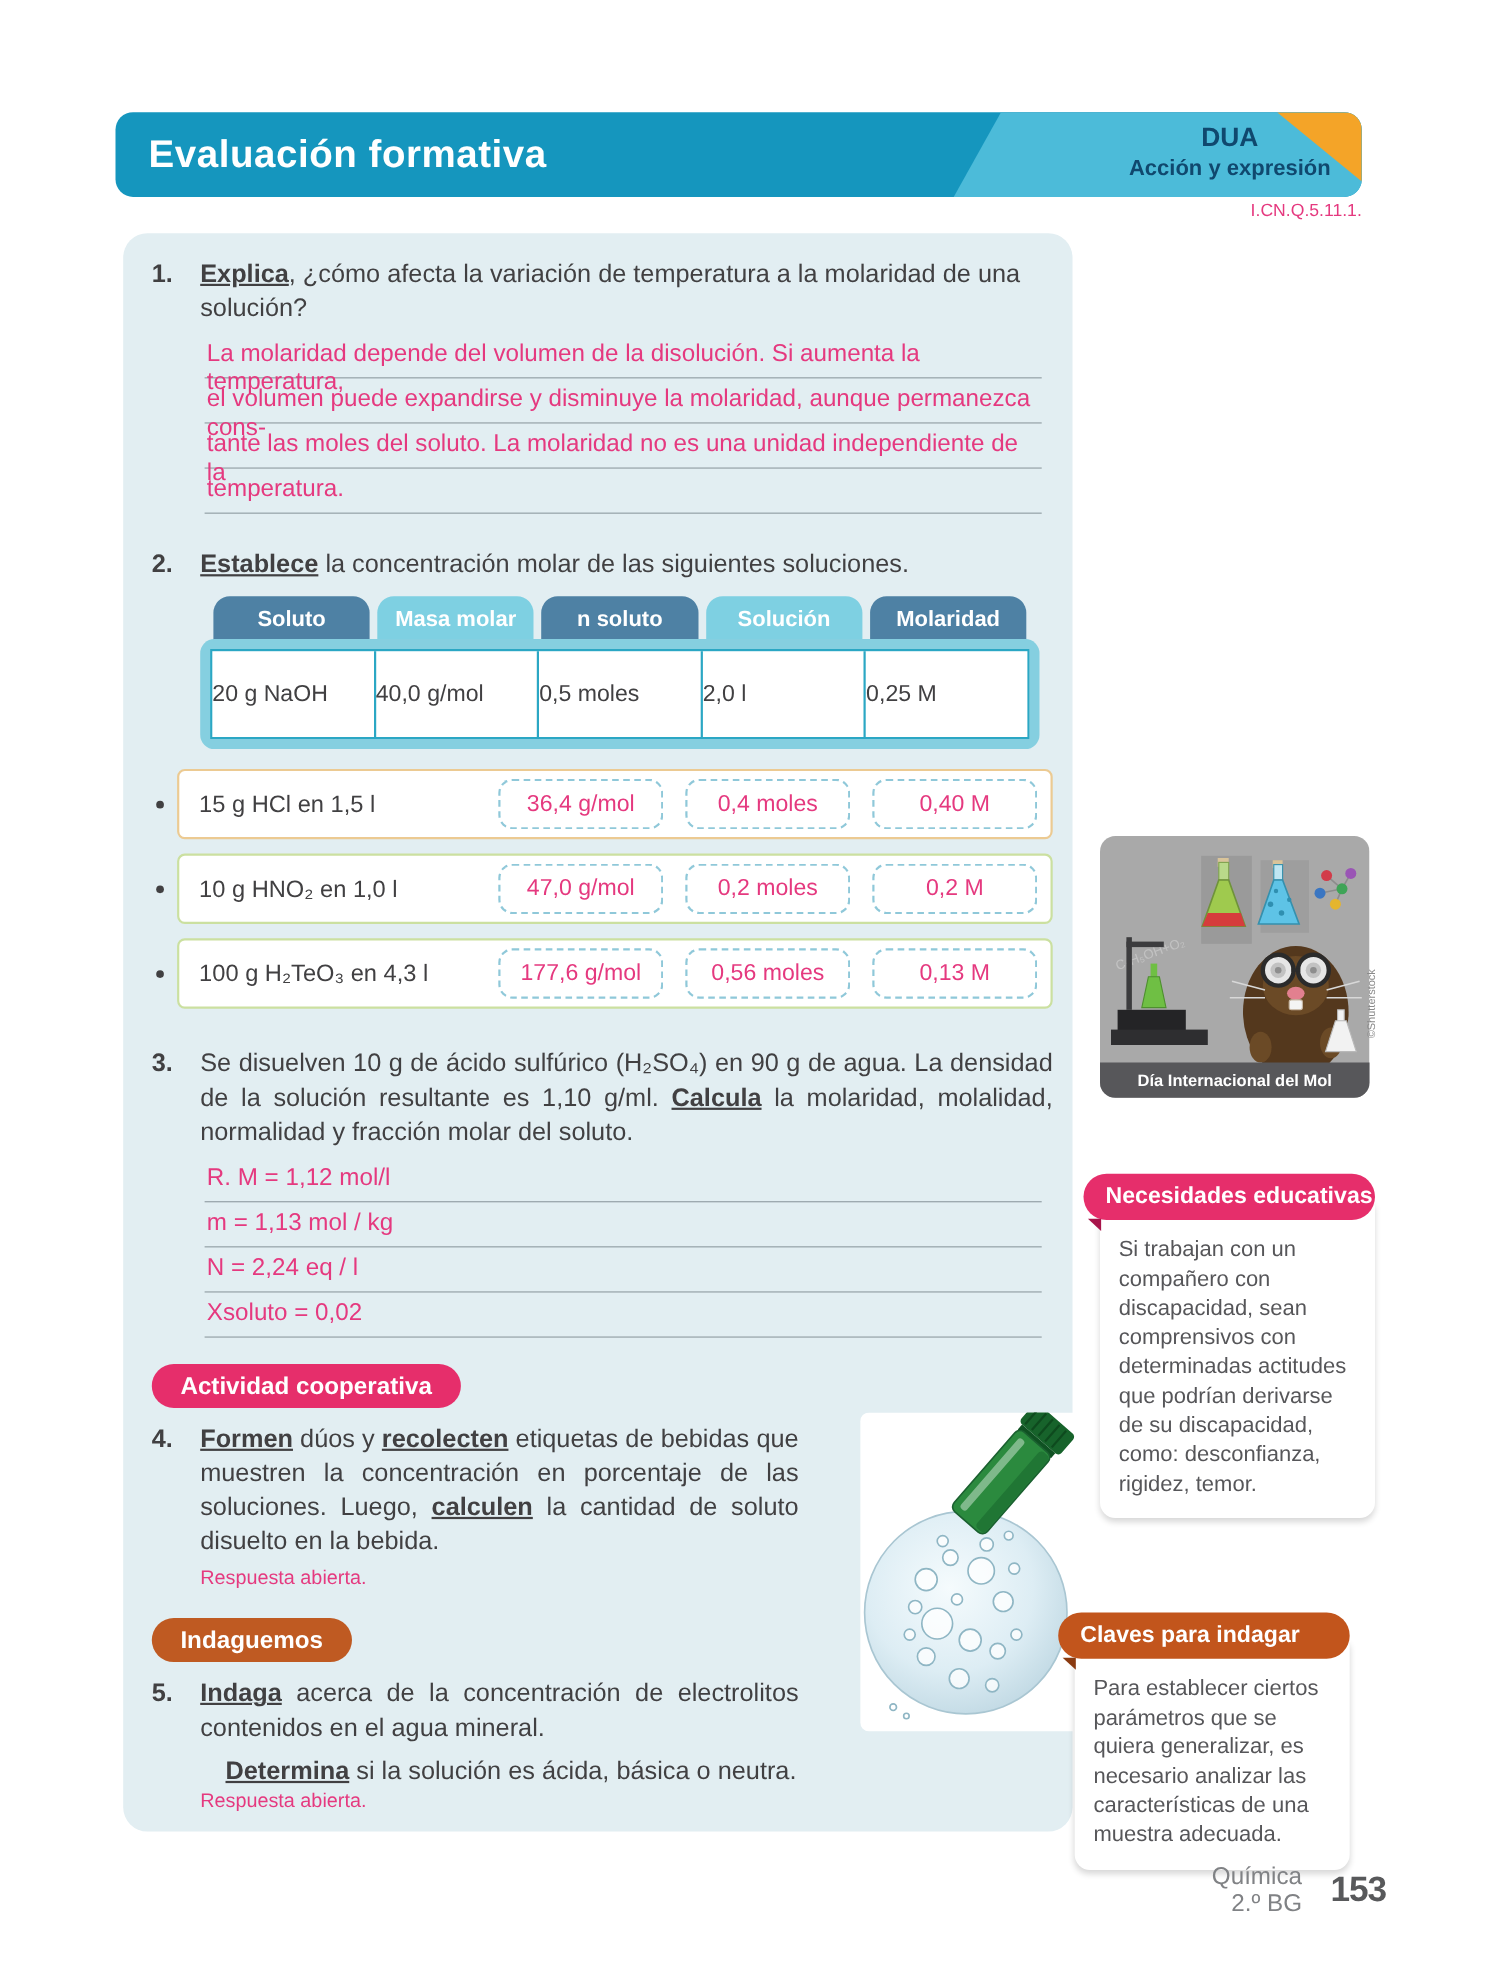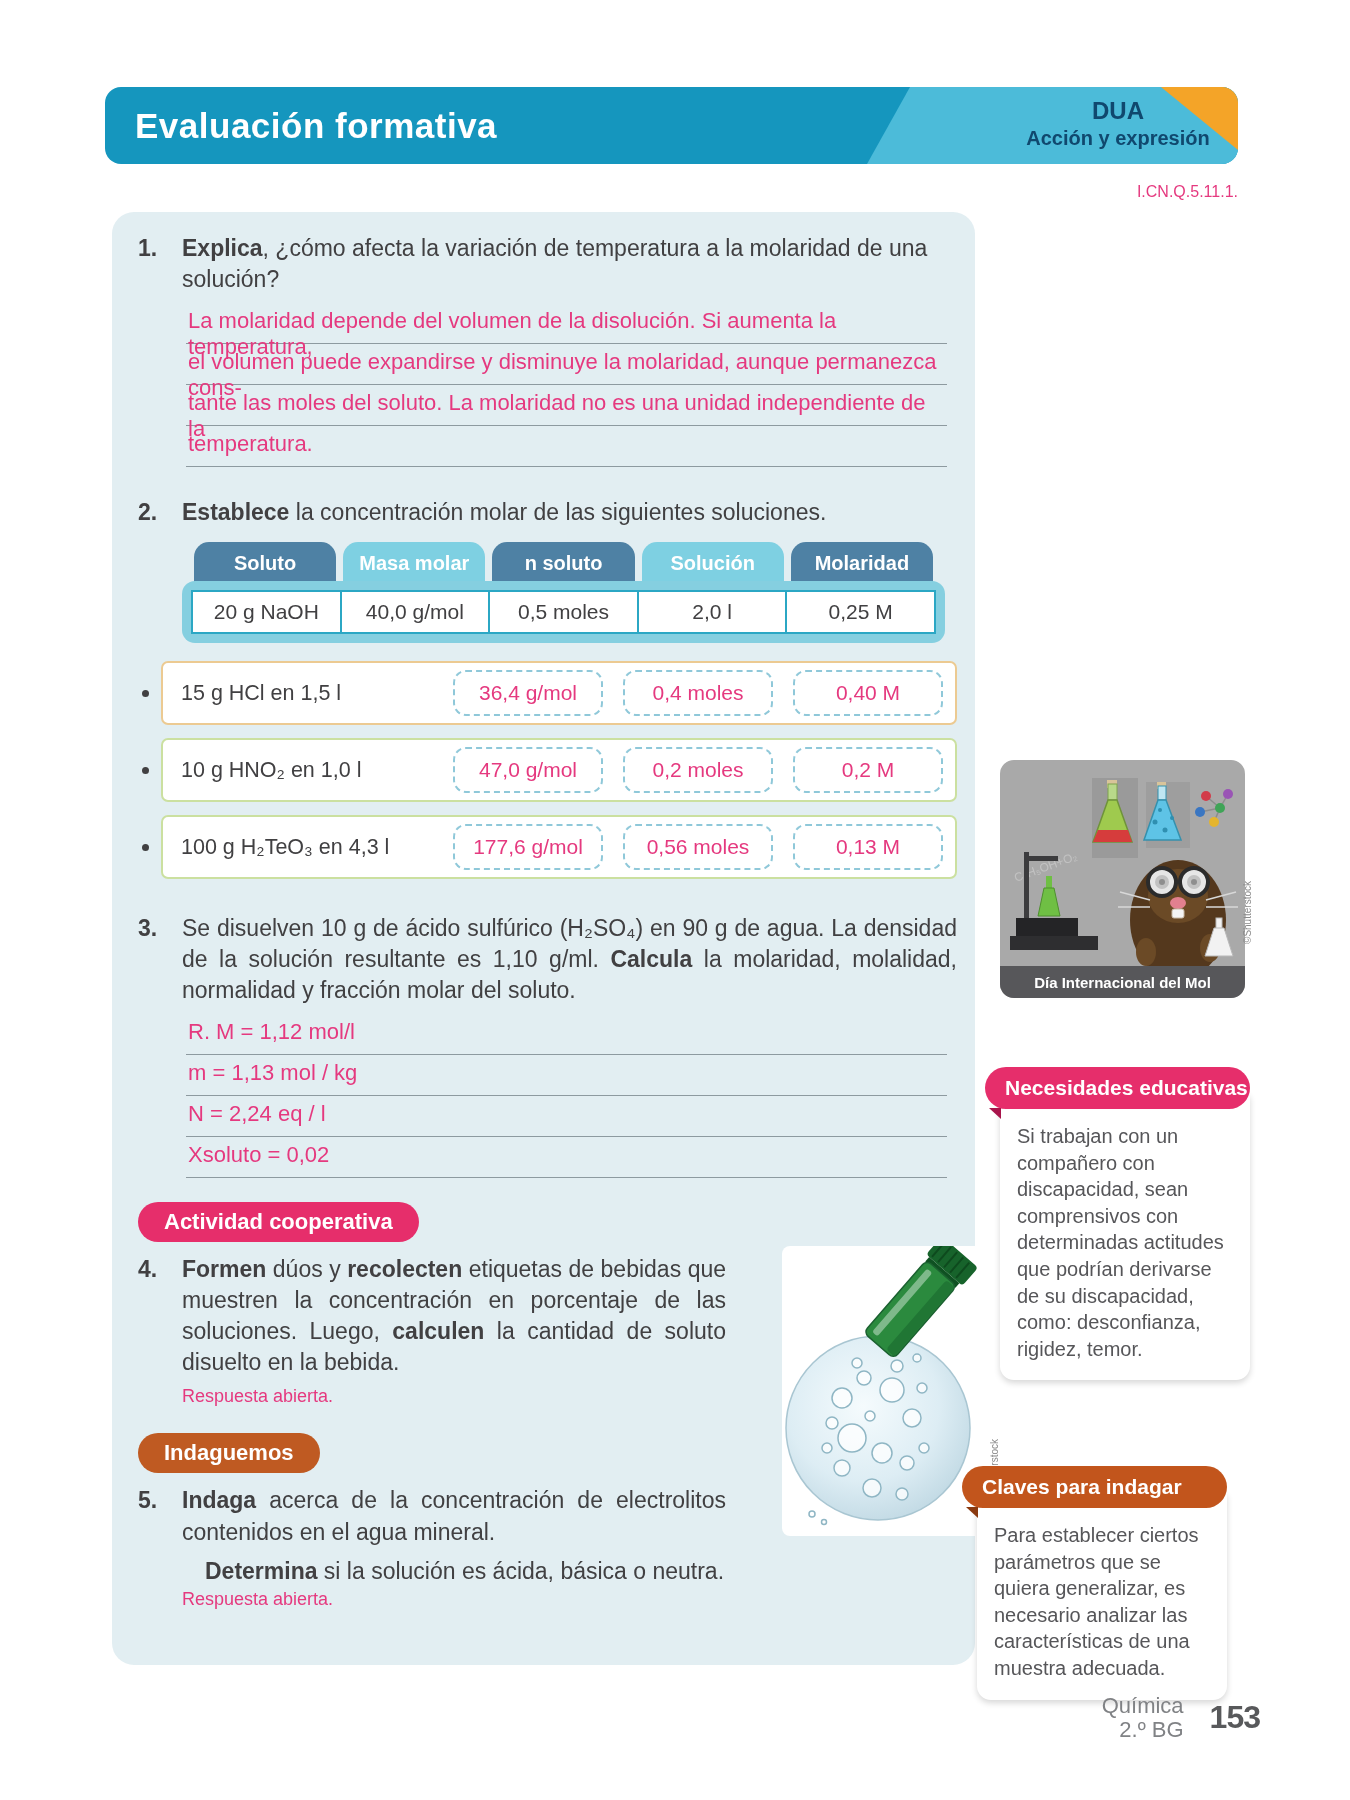--- a/index.html
+++ b/index.html
@@ -1,55 +1,55 @@
 <!DOCTYPE html>
 <html><head>
 <meta charset="utf-8">
 <style>
   html,body{margin:0;padding:0;background:#ffffff;}
   .page{position:relative;width:1350px;height:1800px;background:#ffffff;overflow:hidden;
         font-family:"Liberation Sans","DejaVu Sans",sans-serif;color:#414042;}
 
   
-  .banner{position:absolute;left:105px;top:87px;width:1133px;height:77px;border-radius:16px;
+  .banner{position:absolute;left:105px;top:102px;width:1133px;height:77px;border-radius:16px;
           overflow:hidden;background:#1596be;}
   .banner-svg{position:absolute;left:0;top:0;}
   .banner-title{position:absolute;left:30px;top:50%;transform:translateY(-50%);
                 color:#ffffff;font-size:35px;font-weight:700;letter-spacing:.5px;}
   .banner-dua{position:absolute;left:888px;top:9px;width:250px;text-align:center;color:#10486e;line-height:1.25;}
   .dua-title{font-size:24px;font-weight:700;}
   .dua-sub{font-size:20px;font-weight:700;}
   .std-code{position:absolute;left:105px;top:183px;width:1133px;text-align:right;
             color:#e5397f;font-size:16px;}
 
   
   .content{position:absolute;left:112px;top:212px;width:863px;height:1453px;background:#e2eef2;
            border-radius:22px;box-sizing:border-box;padding:21px 18px 0 14px;}
   .question{display:flex;gap:12px;margin-left:12px;font-size:23px;line-height:1.35;color:#414042;}
   .qnum{font-weight:700;width:32px;flex:none;}
   .qtext{flex:1;margin:0;}
   .justify{text-align:justify;}
-  .b{font-weight:700;}
+  .b{font-weight:700;text-decoration:underline;}
 
   .answer-area{margin:8px 10px 0 60px;}
   .ans-line{height:41px;box-sizing:border-box;padding:5px 0 0 2px;border-bottom:1.5px solid #8d9aa0;
             color:#e5397f;font-size:22px;}
 
   .q2-block{margin-top:30px;}
 
   
   .soltable{margin:14px 12px 0 56px;}
   .thead{display:flex;gap:7px;padding:0 12px;}
   .thpill{flex:1;height:42px;border-radius:15px 15px 0 0;color:#fff;font-weight:700;font-size:20px;
           display:flex;align-items:center;justify-content:center;}
   .th-dark{background:#4e81a4;}
   .th-light{background:#7ed0e2;}
   .trow-wrap{background:#85cfe0;border-radius:13px;padding:9px;position:relative;margin-top:-3px;}
   .trow{display:flex;background:#ffffff;border:2px solid #2ba7c4;}
-  .tcell{flex:1;text-align:center;font-size:21px;color:#414042;padding:8px 0;border-right:2px solid #2ba7c4;}
+  .tcell{flex:1;font-size:21px;color:#414042;padding:27px 0;border-right:2px solid #2ba7c4;}
   .tcell:last-child{border-right:none;}
 
   
   .bullets{margin-top:18px;}
   .bullet-row{display:flex;align-items:center;margin:0 0 13px 16px;}
   .dot{width:7px;height:7px;border-radius:50%;background:#414042;flex:none;margin-right:12px;}
   .item-box{flex:1;display:flex;align-items:center;background:#ffffff;border-radius:7px;height:64px;
             box-sizing:border-box;padding:0 12px 0 18px;}
   .bd-orange{border:2px solid #ecca92;}
   .bd-green{border:2px solid #cbe0a0;}

